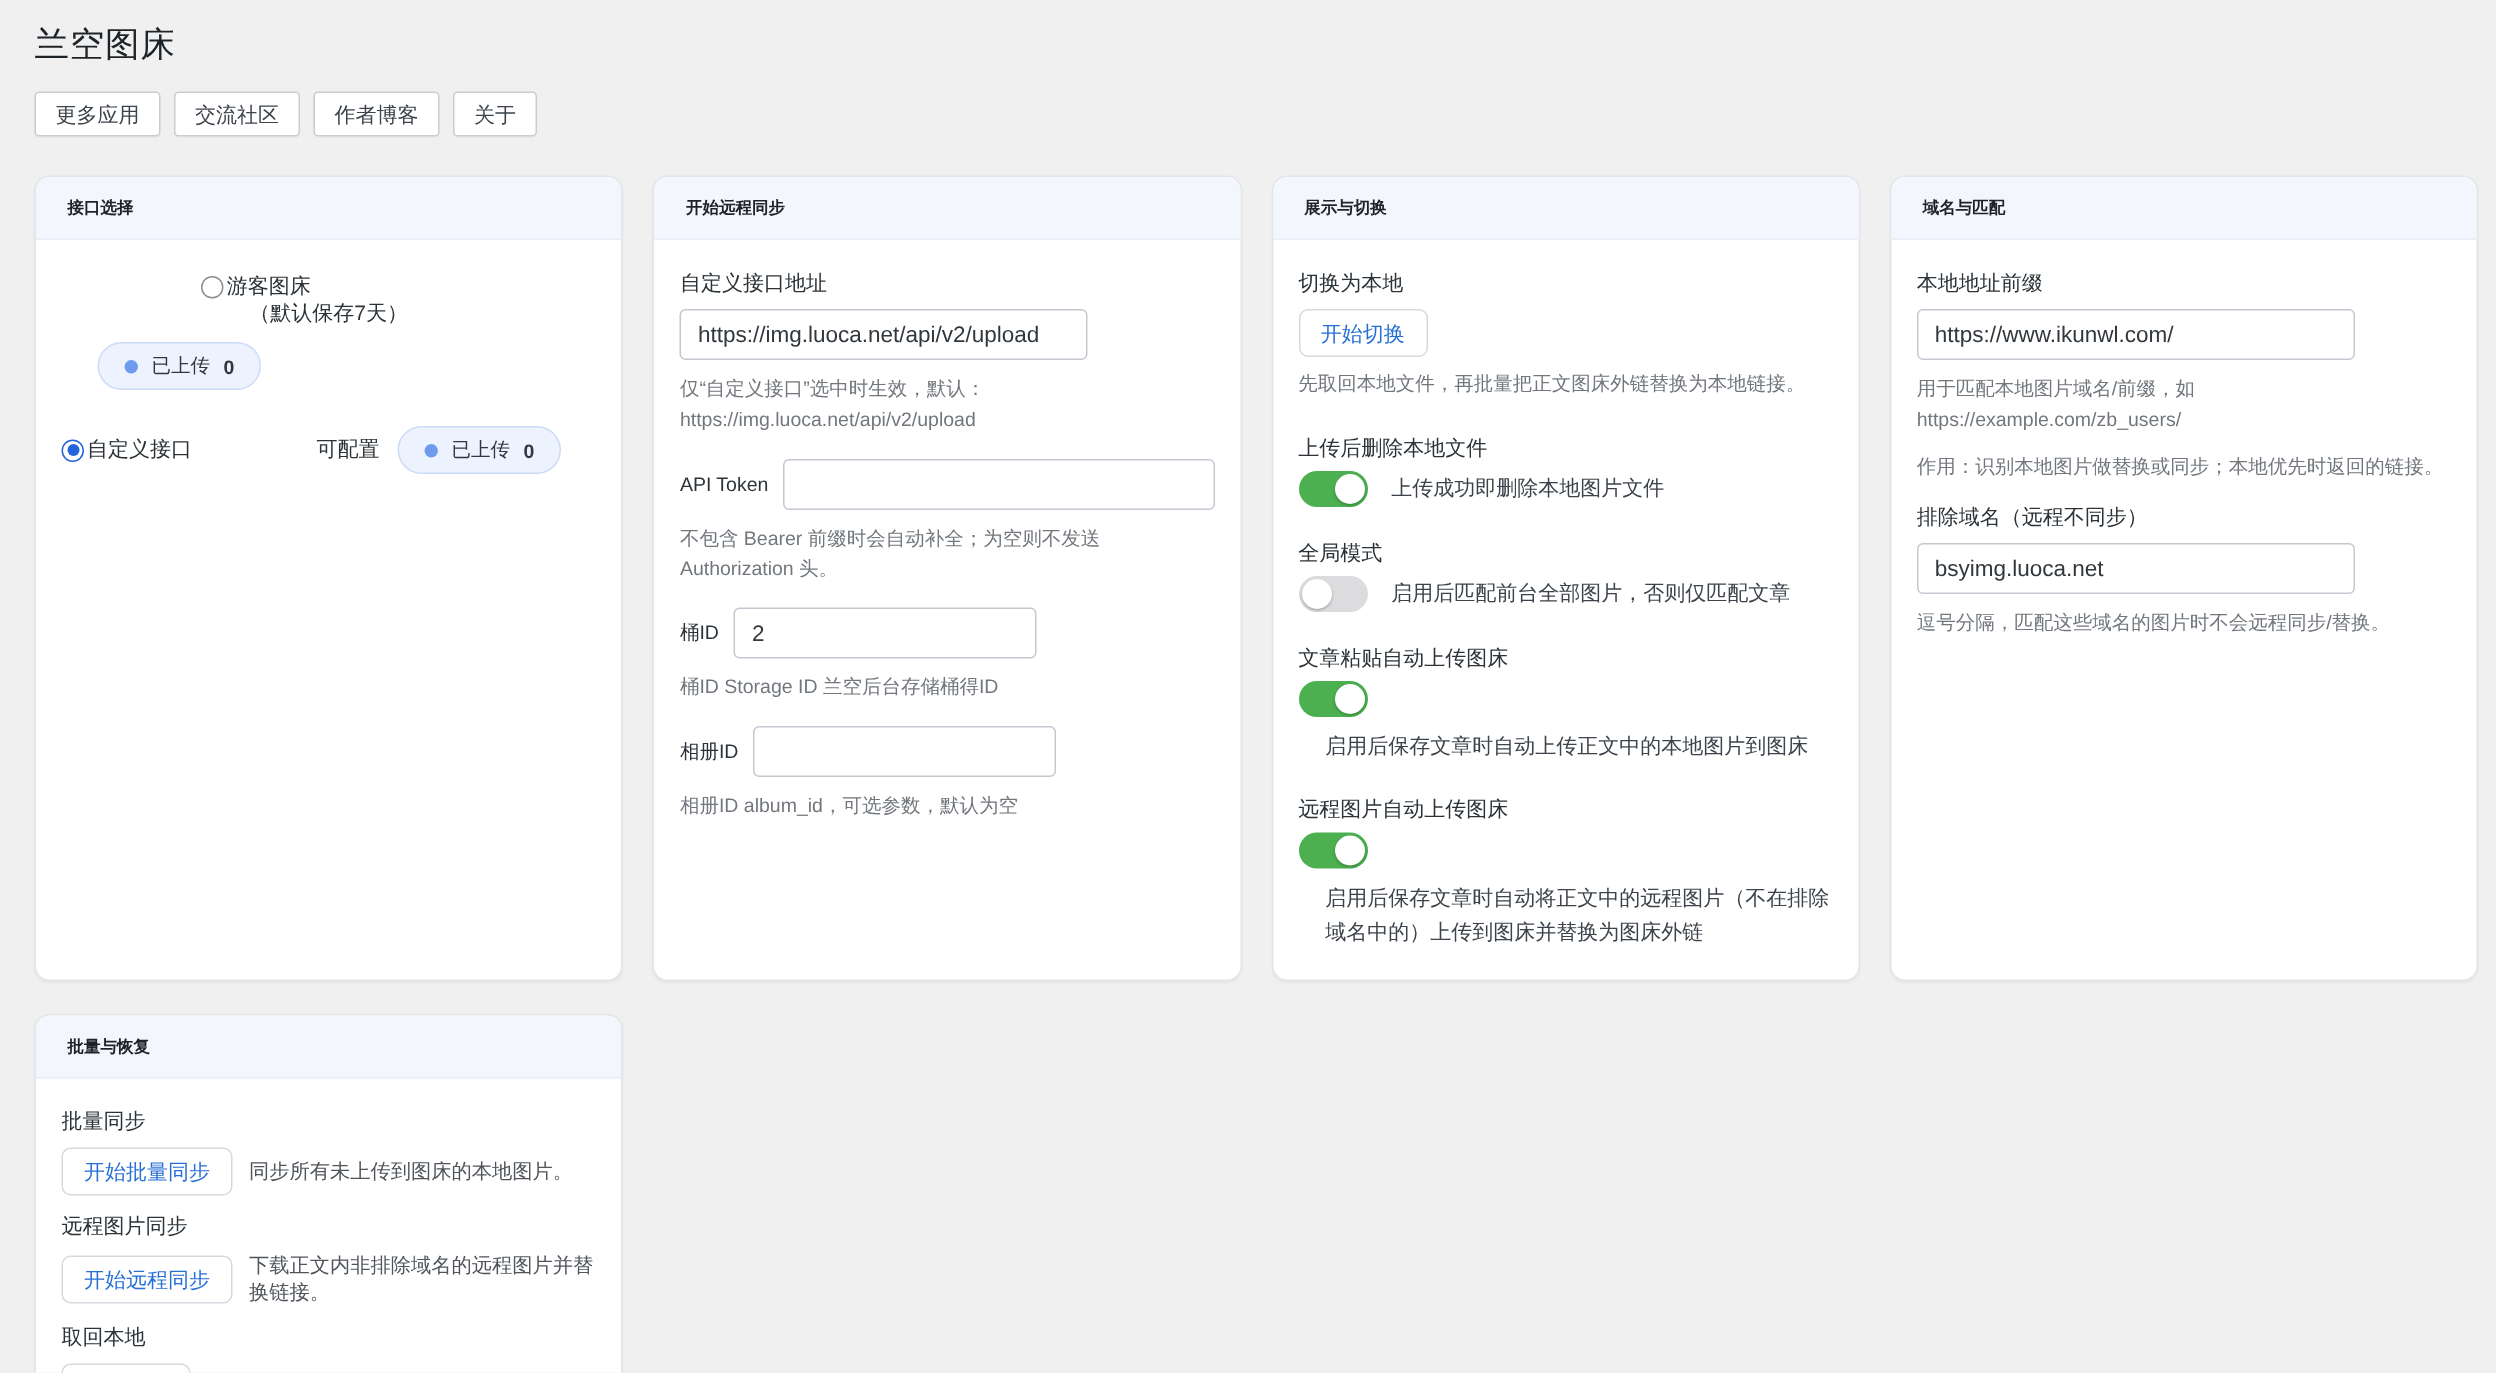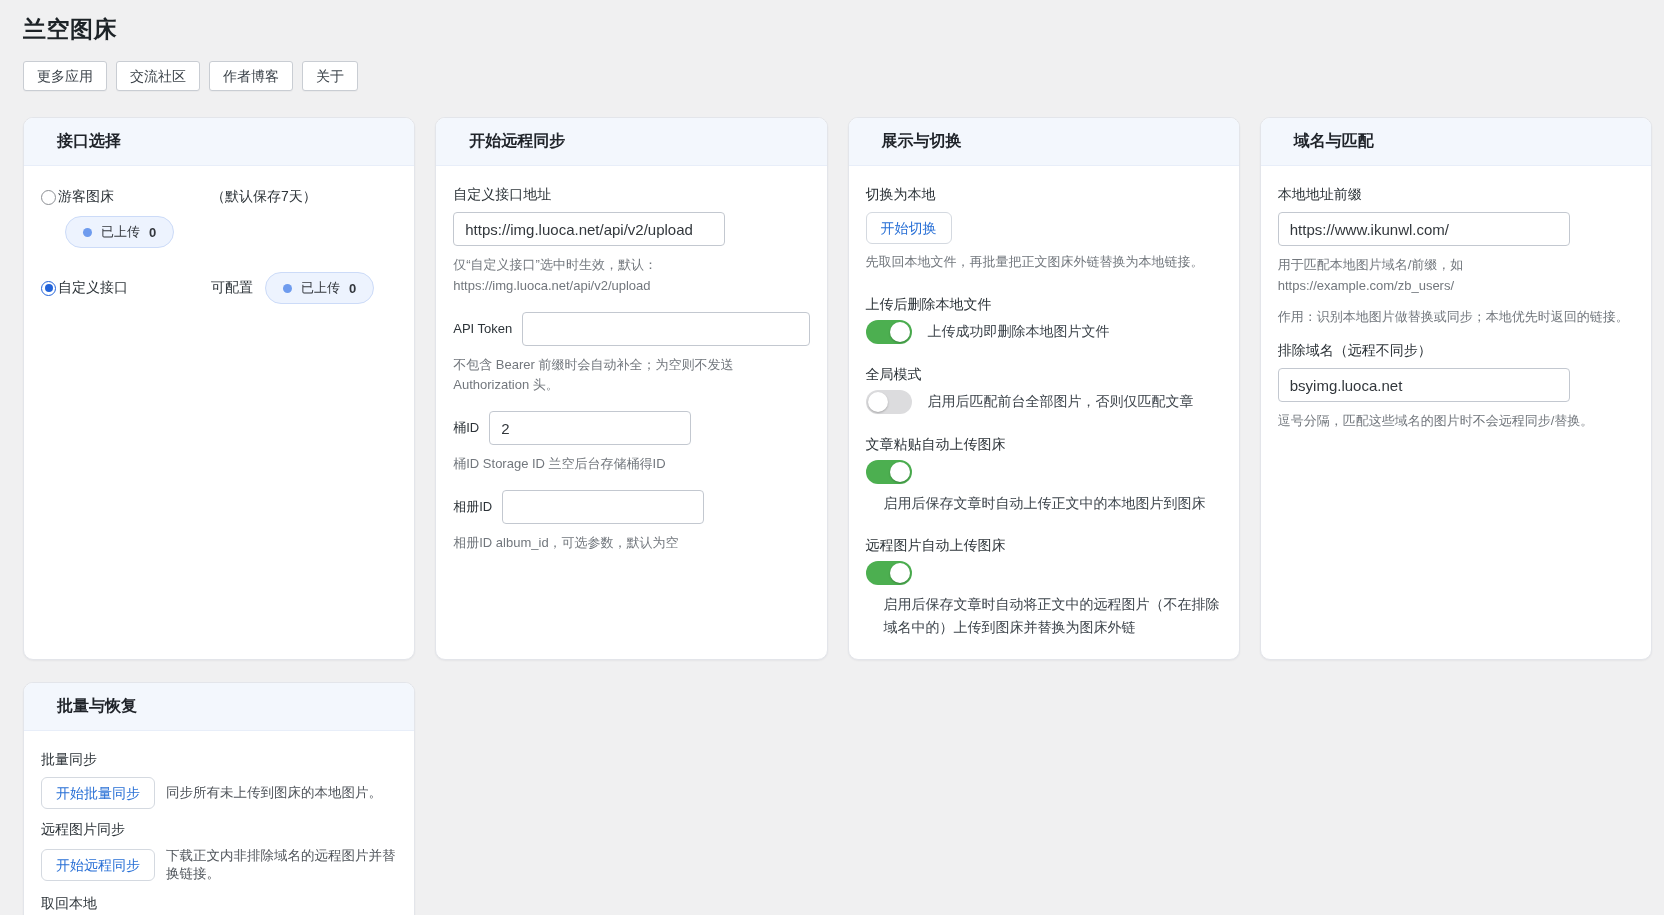--- a/index.html
+++ b/index.html
@@ -4,37 +4,37 @@
 <style>
   * { box-sizing: border-box; }
   html,body { margin:0; padding:0; }
   body {
     width:1664px; height:915px; overflow:hidden;
     background:#f0f0f1;
     font-family:"Liberation Sans","DejaVu Sans",sans-serif;
     color:#2c3338;
   }
   .page { padding:6px 12px 0 23px; }
-  .page-title { font-size:23px; font-weight:700; color:#1d2327; margin:8px 0 16px; letter-spacing:.5px; }
+  .page-title { font-size:23px; font-weight:400; color:#1d2327; margin:8px 0 16px; letter-spacing:.5px; }
   .toolbar { display:flex; gap:9px; margin-bottom:26px; }
   .tbtn {
     background:#fff; border:1px solid #c9cdd3; border-radius:3px;
     padding:7px 13px; font-size:14px; color:#3c434a; cursor:pointer; line-height:1;
     box-shadow:0 1px 1px rgba(0,0,0,.03);
   }
   .grid { display:grid; grid-template-columns:repeat(4,1fr); gap:20px; align-items:stretch; }
   .card {
     background:#fff; border:1px solid #e3e5ea; border-radius:10px;
     box-shadow:0 1px 2px rgba(16,24,40,.05); overflow:hidden;
     display:flex; flex-direction:column;
   }
   .card.r1 { min-height:422px; }
   .card-h {
     background:#f3f7fd; border-bottom:1px solid #e8eef9;
-    padding:13px 33px; font-size:16px; font-weight:700; color:#1f2329;
+    padding:13px 21px; font-size:11px; font-weight:700; color:#1f2329;
   }
   .card-b { padding:16px 17px 18px; font-size:14px; }
 
   
   .optrow { display:flex; align-items:center; }
   .opt-left { display:flex; align-items:center; width:170px; }
   .radio { width:15px; height:15px; border-radius:50%; border:1px solid #8c8f94; display:inline-block; position:relative; background:#fff; flex:none; cursor:pointer; }
   .radio.checked { border:1.5px solid #2364da; }
   .radio.checked::after { content:''; position:absolute; inset:2.5px; border-radius:50%; background:#2364da; }
   .opt-label { margin-left:2px; color:#2c3338; cursor:pointer; }
@@ -88,21 +88,21 @@
     <button class="tbtn">交流社区</button>
     <button class="tbtn">作者博客</button>
     <button class="tbtn">关于</button>
   </div>
 
   <div class="grid">
 
     <section class="card r1">
       <div class="card-h">接口选择</div>
       <div class="card-b">
-        <div class="optrow" style="margin-top:6px;">
+        <div class="optrow" style="margin-top:6px;flex-direction:column;">
           <span class="opt-left">
             <span class="radio"></span>
             <span class="opt-label">游客图床</span>
           </span>
           <span class="opt-note">（默认保存7天）</span>
         </div>
         <div class="badge-row">
           <span class="badge">
             <span class="dot"></span>
             <span>已上传</span>

